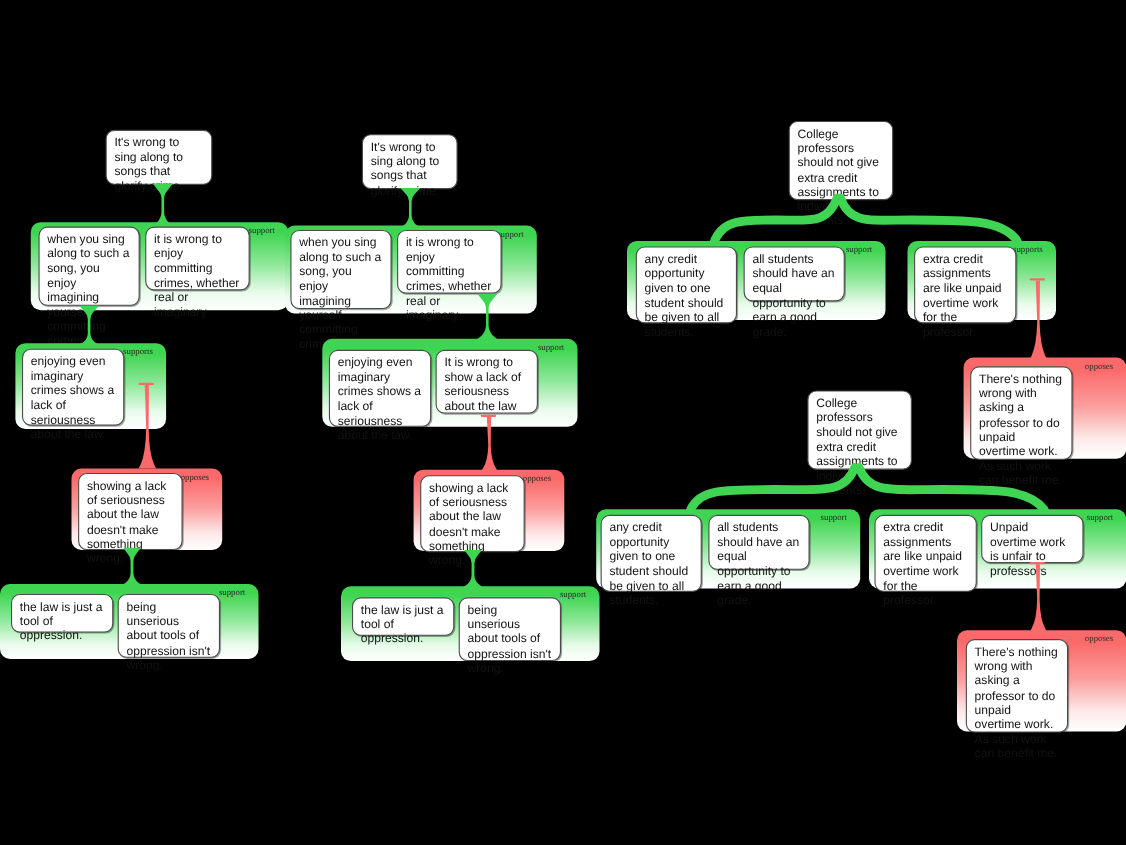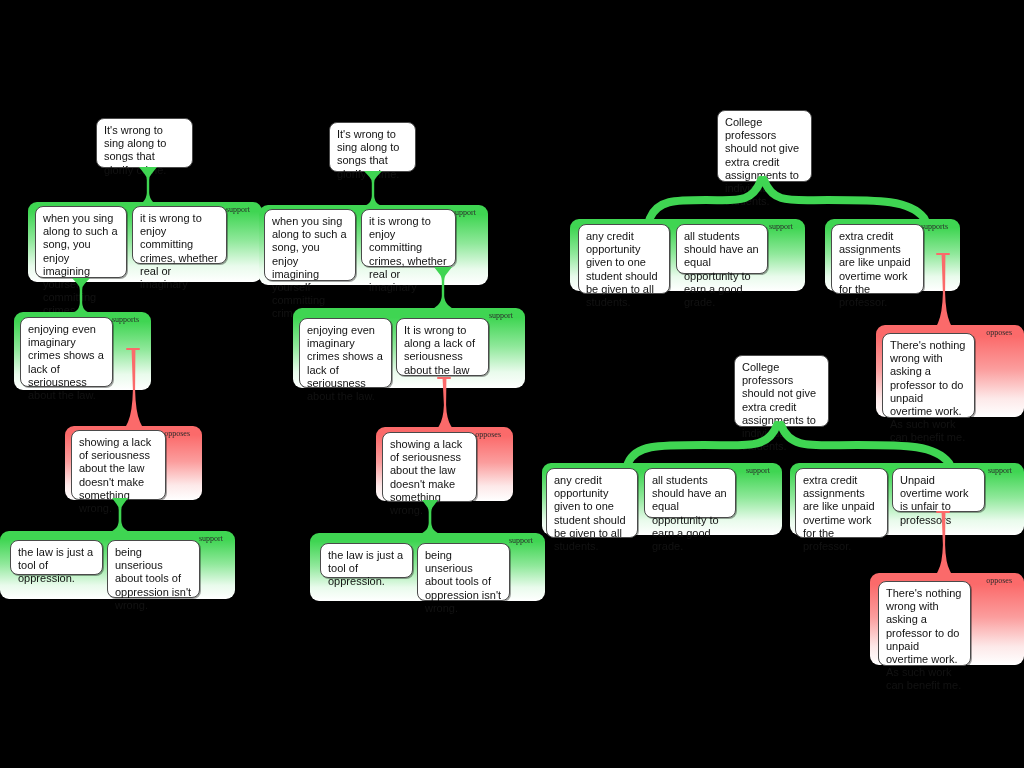--- a/index.html
+++ b/index.html
@@ -99,21 +99,21 @@
   <div class="conn" style="left:432px;top:267px;">
     <svg width="22" height="42" viewBox="0 0 22 42">
         <path class="g-fill" d="M2 0 H20 L14.5 7 Q12.4 9 12.2 14 L12.2 29 Q12.4 34 16 38 L21 42 H1 L6 38 Q9.6 34 9.8 29 L9.8 14 Q9.6 9 7.5 7 Z"></path>
       </svg>
   </div>
 
   <div class="panel support" style="left:293px;top:308px;width:232px;height:80px;">
     <span class="ptag">support</span>
   </div>
   <div class="card" style="left:299px;top:318px;width:93px;height:70px;">enjoying even imaginary crimes shows a lack of seriousness about the law.</div>
-  <div class="card" style="left:396px;top:318px;width:93px;height:58px;">It is wrong to along a lack of seriousness about the law</div>
+  <div class="card" style="left:396px;top:318px;width:93px;height:58px;">It is wrong to show a lack of seriousness about the law</div>
 
   <div class="stub r" style="left:437px;top:377px;width:14px;"></div>
   <div class="conn" style="left:437px;top:379px;">
     <svg width="16" height="50" viewBox="0 0 16 50">
         <path class="r-fill" d="M5.6 0 H9.4 L9.1 26 Q9.6 40 14 47 L16 50 H0 L2 47 Q6.4 40 6.9 26 Z"></path>
       </svg>
   </div>
 
   <div class="panel oppose" style="left:376px;top:427px;width:137px;height:74px;">
     <span class="ptag">opposes</span>

